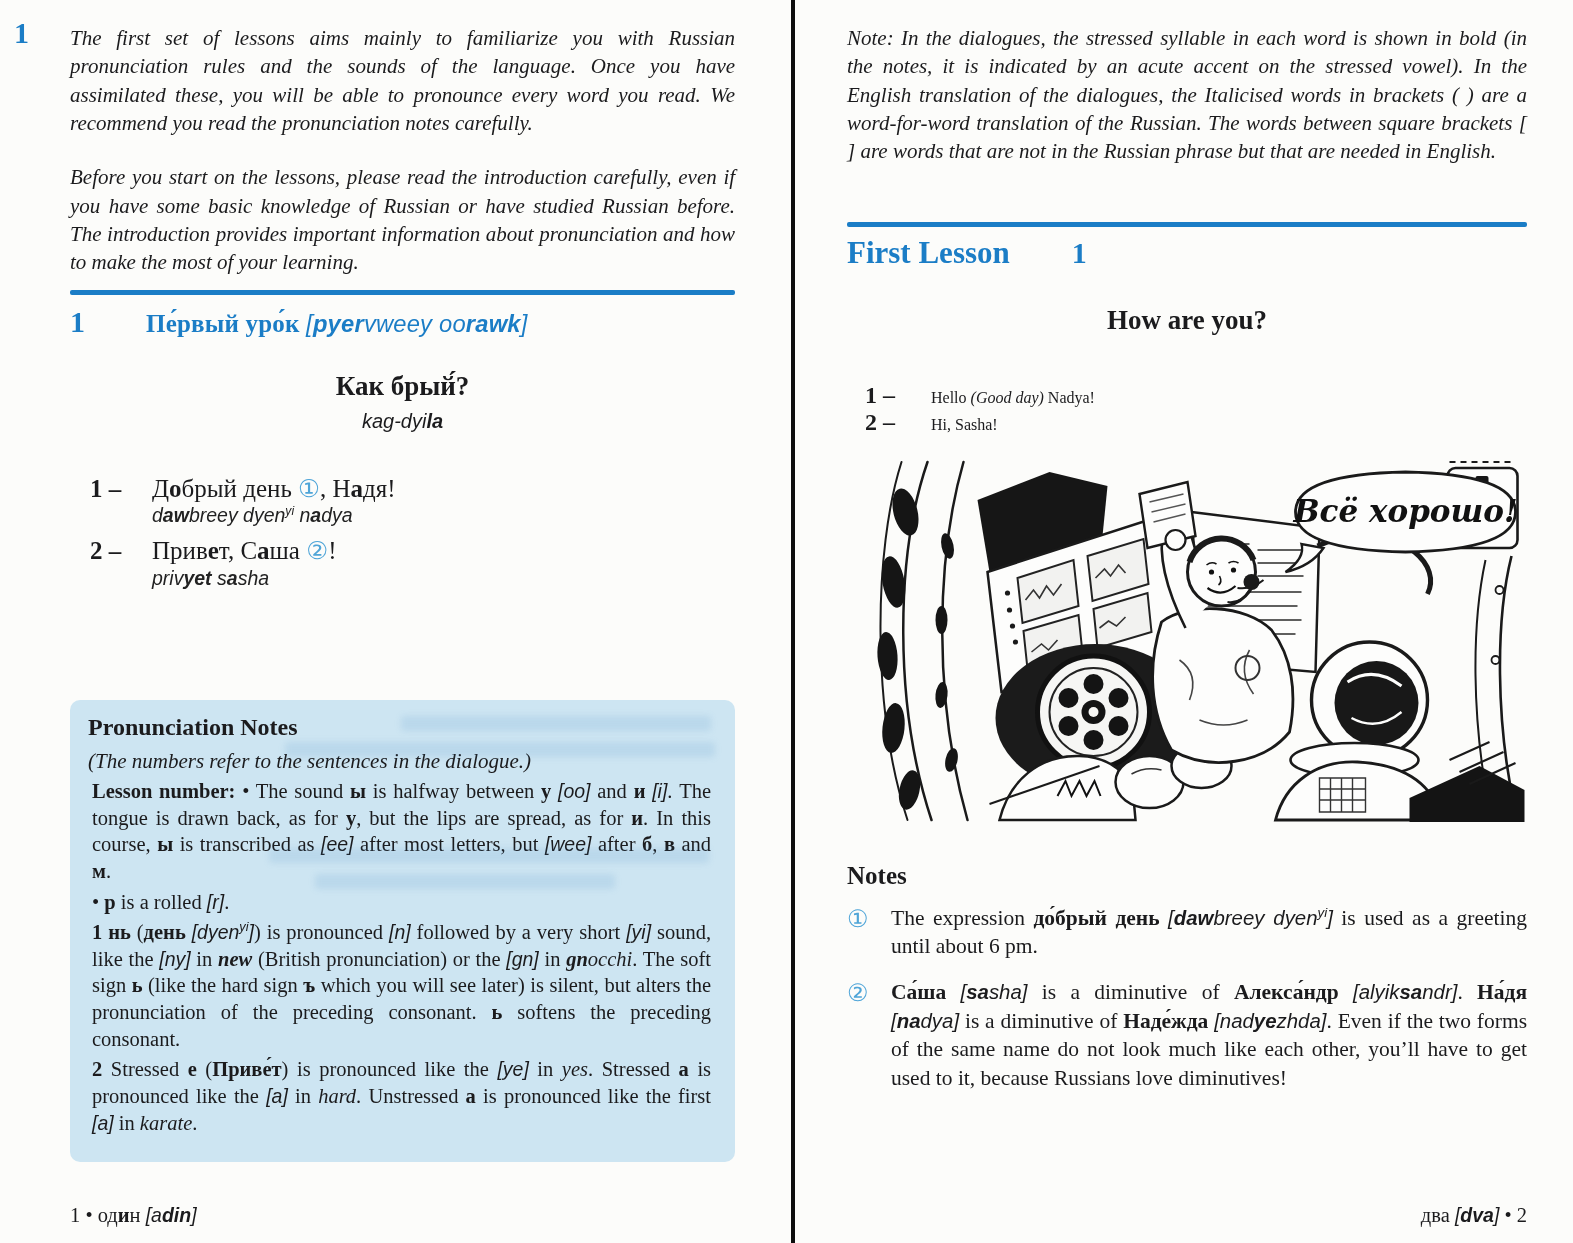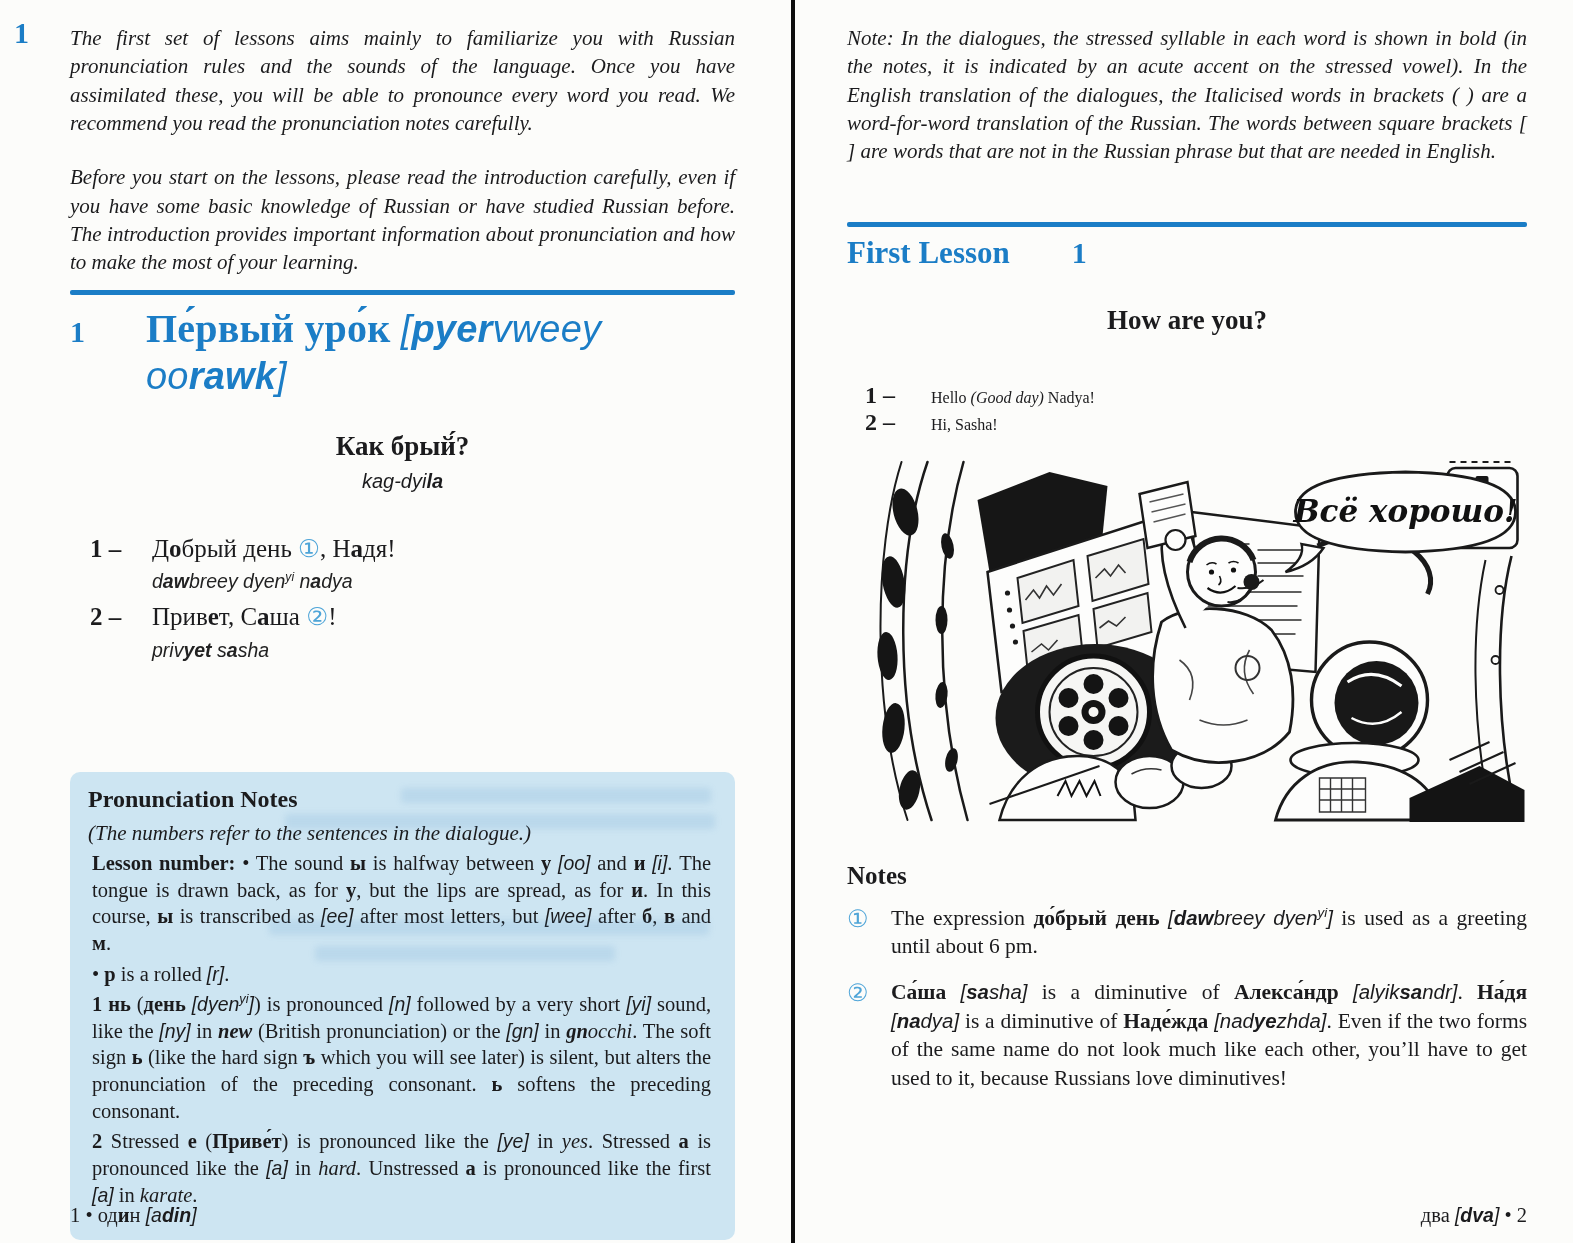--- a/index.html
+++ b/index.html
@@ -16,33 +16,33 @@
   .gutter{width:4px;background:#0d0d0d;}
   .page-right{flex:1;padding:24px 46px 0 52px;border-radius:25px;}
 
   .corner-num{position:absolute;left:14px;top:16px;color:var(--accent);font-weight:bold;font-size:30px;}
   .intro-para{font-style:italic;font-size:21px;line-height:1.35;text-align:justify;margin:0;}
   .intro-para + .intro-para{margin-top:26px;}
   .rule{height:5px;background:var(--accent);border-radius:2px;margin-top:13px;}
 
   .lesson-heading{display:flex;align-items:baseline;color:var(--accent);margin-top:10px;}
   .lh-num{font-weight:bold;font-size:30px;width:76px;flex:0 0 76px;}
-  .lh-title{font-weight:bold;font-size:40px;letter-spacing:.2px;}
+  .lh-title{font-weight:bold;font-size:25px;letter-spacing:.2px;}
   .f-sm{font-size:.70em;font-weight:normal;}
 
   .center-title{text-align:center;font-weight:bold;font-size:27px;margin-top:32px;}
   .center-sub{text-align:center;font-style:italic;font-family:"Liberation Sans",sans-serif;font-size:20px;margin-top:8px;}
 
   .dialogue{margin-top:40px;margin-left:20px;}
   .dlg-row{display:flex;align-items:baseline;}
   .dlg-num{width:62px;flex:0 0 62px;font-weight:bold;font-size:25px;}
   .dlg-ru{font-size:25px;line-height:1.25;}
-  .dlg-tr{margin-left:62px;font-style:italic;font-family:"Liberation Sans",sans-serif;font-size:19.5px;margin-top:6px;margin-bottom:8px;color:#222;}
-
-  .pron-box{position:relative;background:var(--boxbg);border-radius:10px;margin-top:110px;padding:14px 20px 28px 18px;overflow:hidden;}
+  .dlg-tr{margin-left:62px;font-style:italic;font-family:"Liberation Sans",sans-serif;font-size:19.5px;margin-top:0;margin-bottom:8px;color:#222;}
+
+  .pron-box{position:relative;background:var(--boxbg);border-radius:10px;margin-top:110px;padding:14px 20px 22px 18px;overflow:hidden;}
   .pron-title{font-weight:bold;font-size:24px;}
   .pron-sub{font-style:italic;font-size:21px;margin-top:8px;}
   .pron-p{font-size:20.5px;line-height:1.3;text-align:justify;margin:4px;}
   .ghost{position:absolute;background:rgba(60,135,195,.13);filter:blur(3px);border-radius:4px;pointer-events:none;}
 
   .footer{position:absolute;bottom:16px;font-size:20.5px;}
   .page-left .footer{left:70px;}
   .page-right .footer{right:46px;text-align:right;margin-top:37px;}
 
   .note-para{font-style:italic;font-size:21px;line-height:1.35;text-align:justify;margin:0;}

